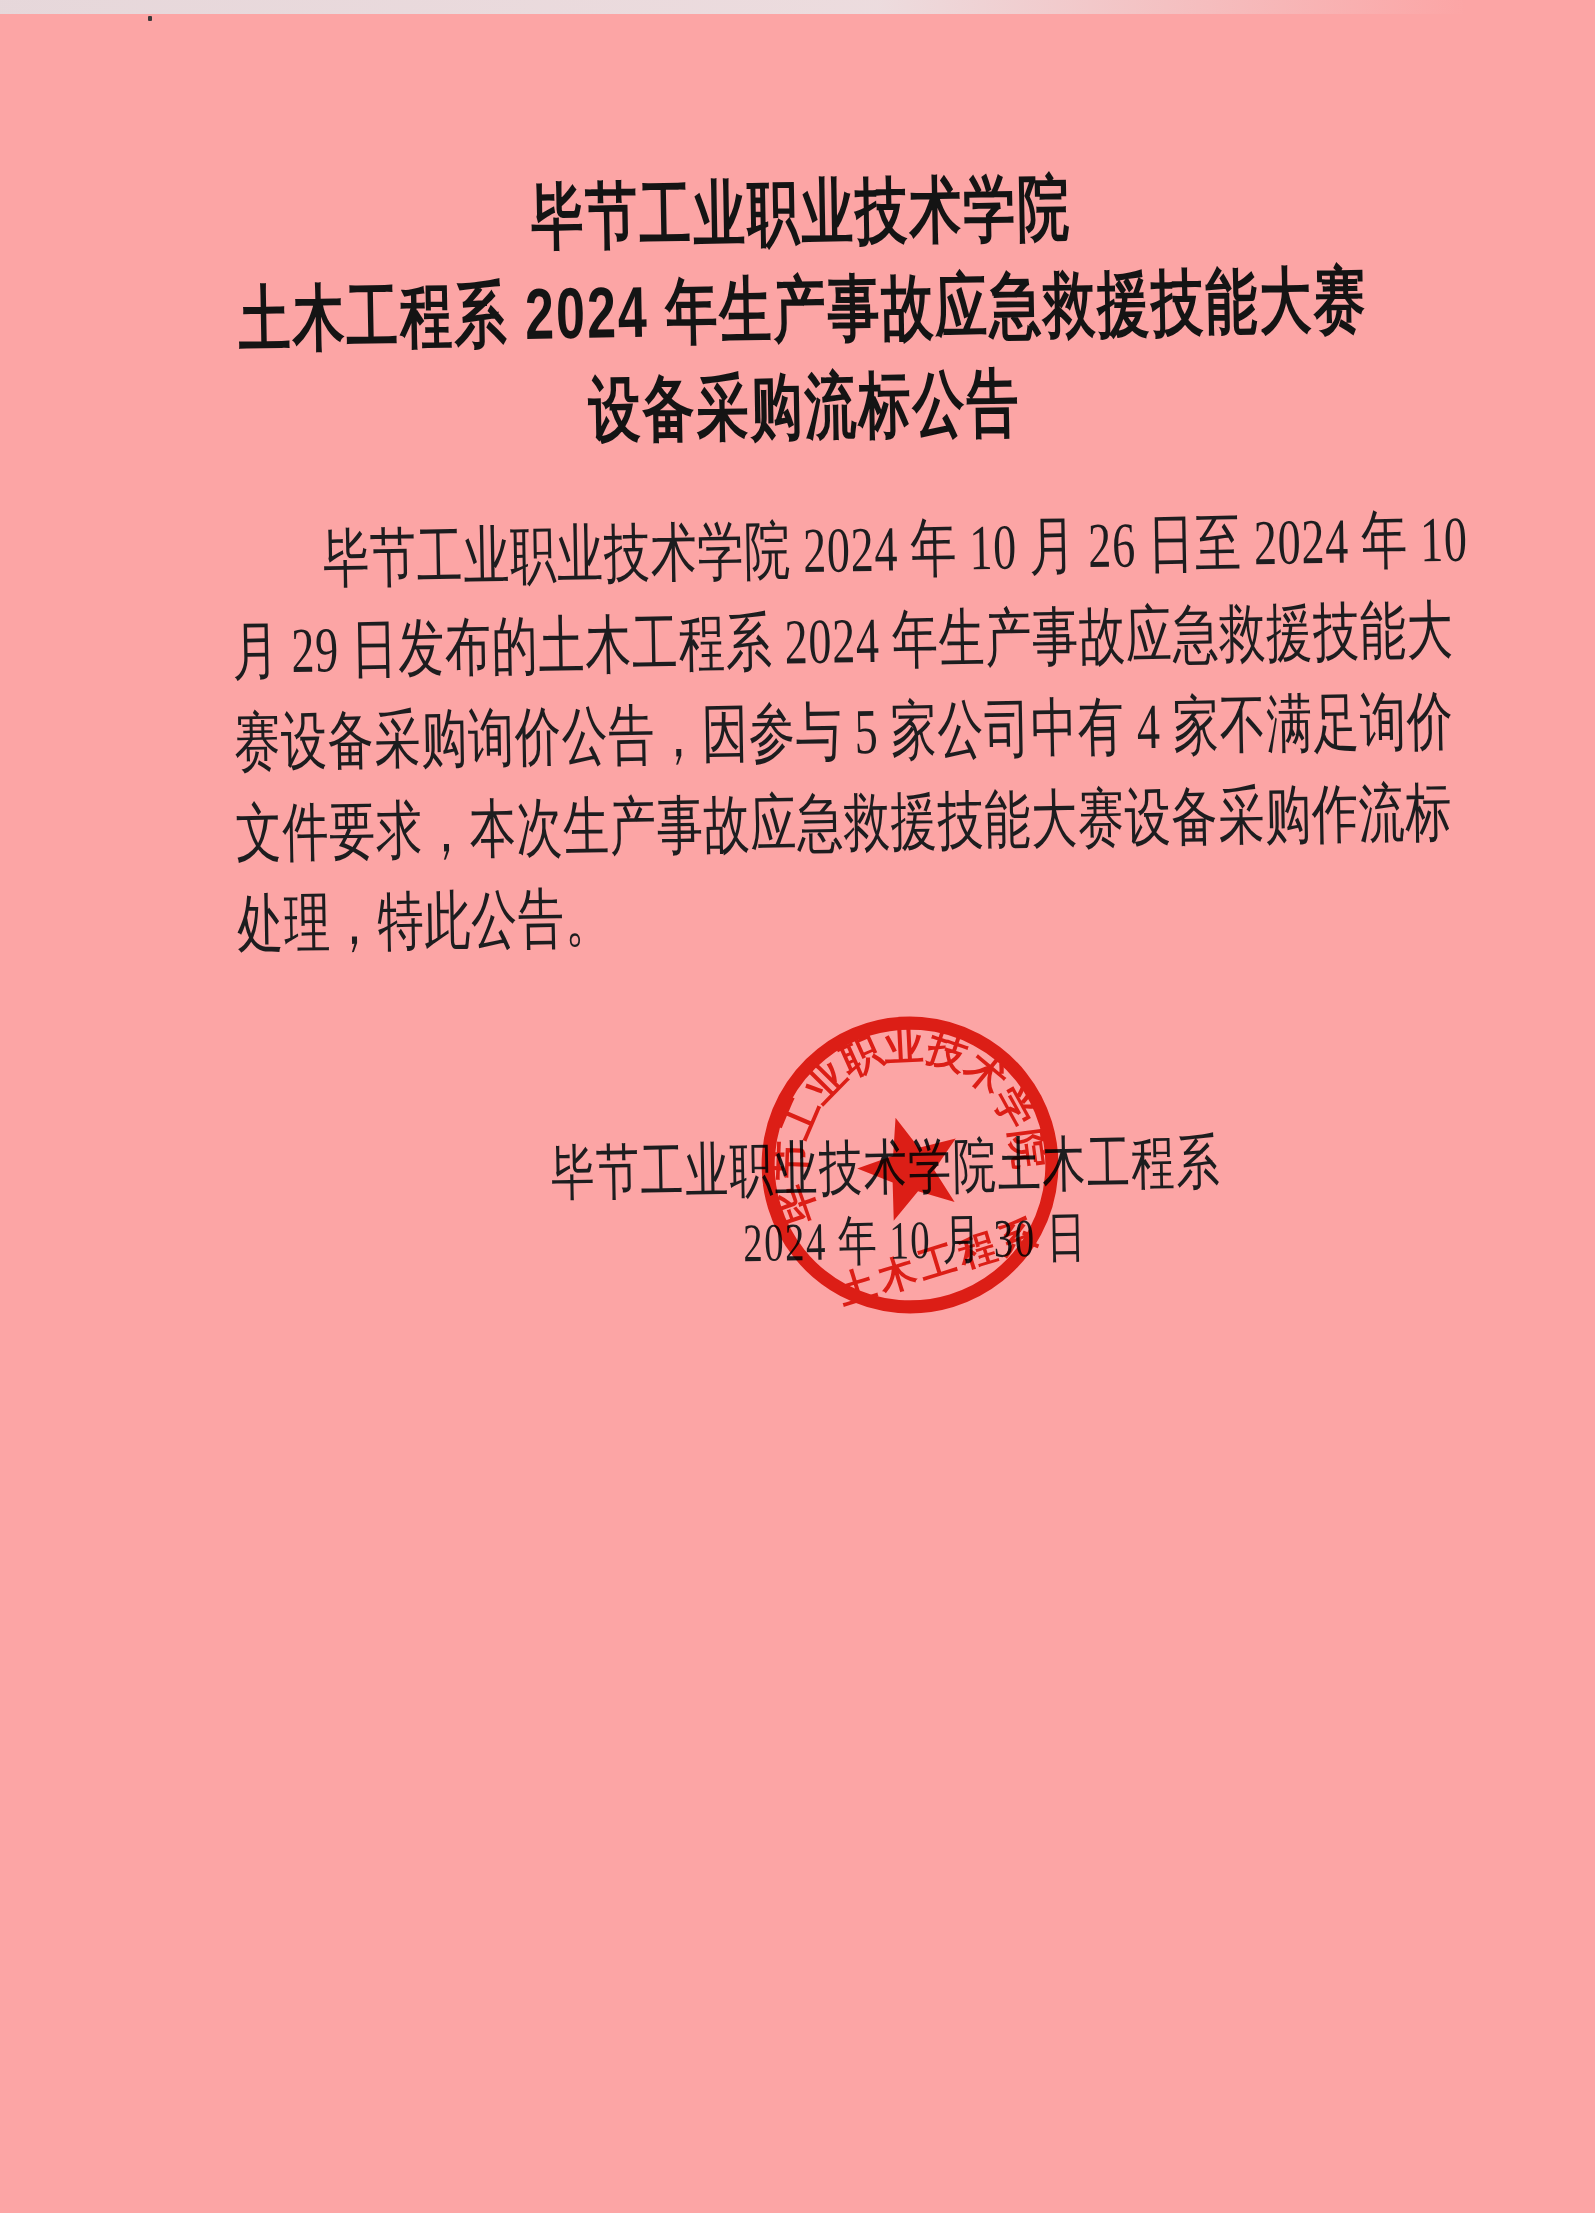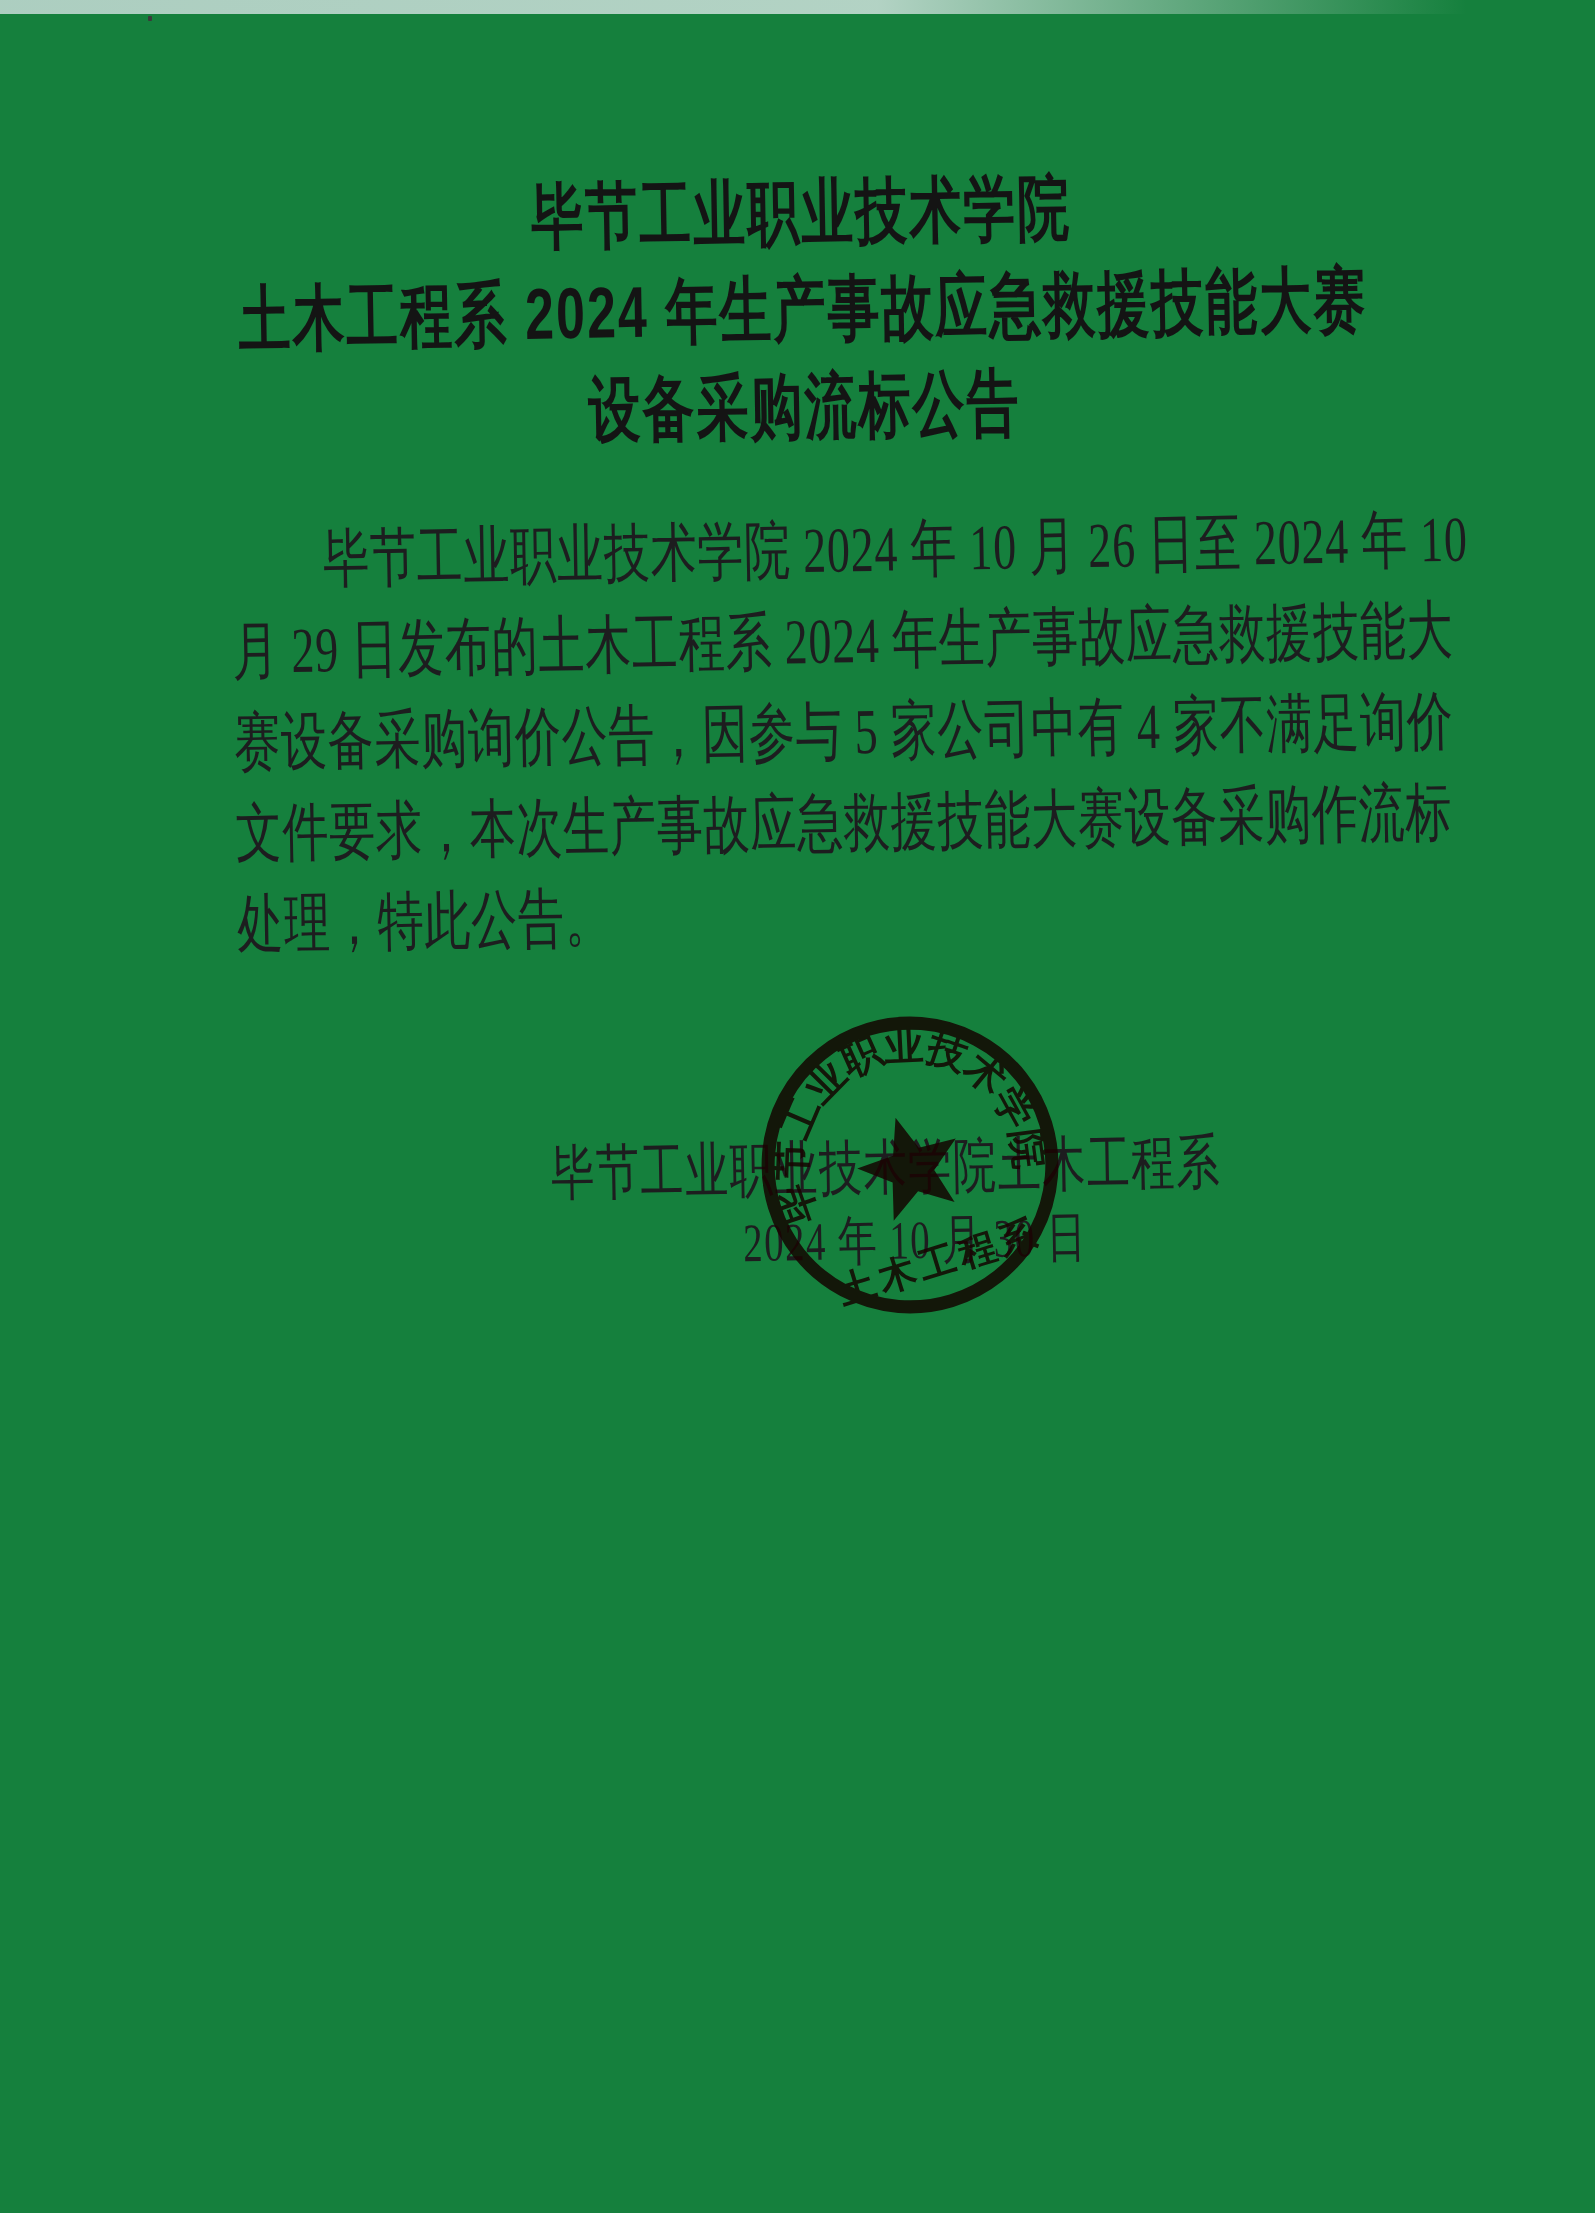--- a/index.html
+++ b/index.html
@@ -1,19 +1,19 @@
 <!DOCTYPE html>
 <html><head>
 <meta charset="utf-8">
 <style>
   html,body{margin:0;padding:0;background:#ffffff;}
   .page{
     position:relative;
     width:1595px;height:2213px;
-    background:#15803d;
+    background:#fca5a5;
     overflow:hidden;
     font-family:"Liberation Serif","DejaVu Serif",serif;
     color:#212121;
   }
   
   .scan-band{
     position:absolute;top:0;left:0;width:100%;height:14px;
     background:linear-gradient(to right,#dfe8ec 0%,#e7eef1 55%,rgba(231,238,241,0) 92%);
     opacity:.75;
   }

